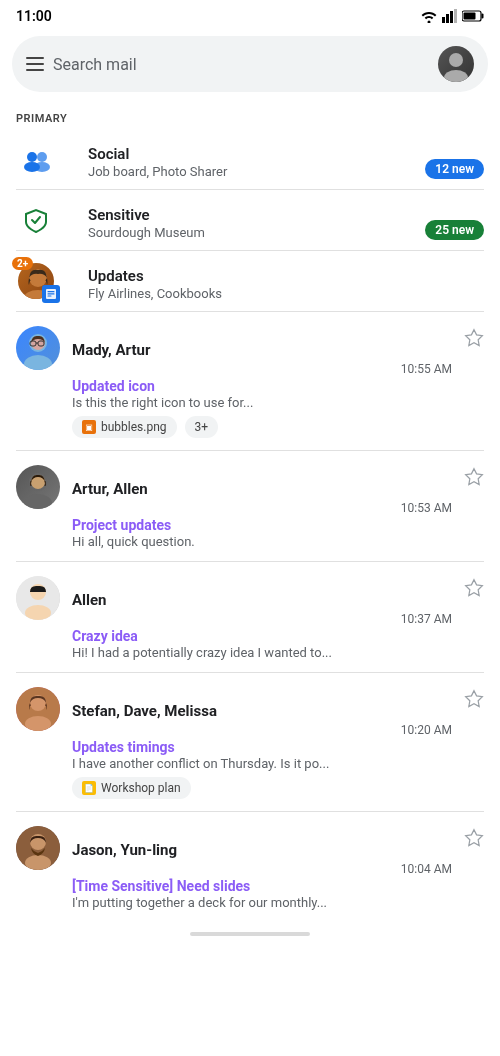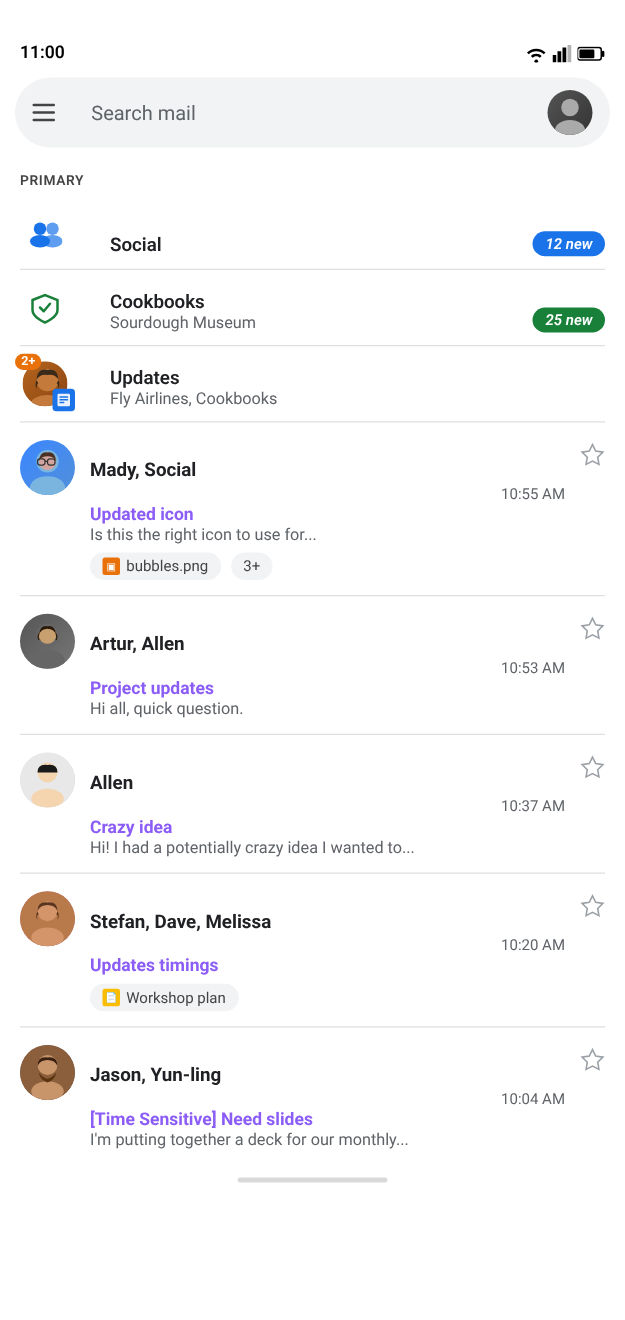--- a/index.html
+++ b/index.html
@@ -9,24 +9,23 @@
       background: #fff;
       width: 500px;
       min-height: 1056px;
       overflow-x: hidden;
     }
 
     
     .status-bar {
       display: flex;
       justify-content: space-between;
-      align-items: flex-end;
+      align-items: center;
       padding: 8px 16px 4px;
       background: #fff;
-      margin-top: 26px;
     }
     .status-time {
       font-size: 14px;
       font-weight: 600;
     }
     .status-icons {
       display: flex;
       align-items: center;
       gap: 4px;
     }
@@ -35,21 +34,21 @@
     .search-bar-wrapper {
       padding: 8px 12px 12px;
       background: #fff;
     }
     .search-bar {
       display: flex;
       align-items: center;
       background: #f1f3f4;
       border-radius: 28px;
       padding: 10px 14px;
-      gap: 29px;
+      gap: 9px;
     }
     .hamburger-icon {
       display: flex;
       flex-direction: column;
       gap: 4px;
       cursor: pointer;
     }
     .hamburger-icon span {
       display: block;
       width: 18px;
@@ -110,21 +109,20 @@
       color: #5f6368;
       margin-top: 1px;
     }
     .badge {
       border-radius: 12px;
       padding: 3px 10px;
       font-size: 12px;
       font-weight: 600;
       color: #fff;
       white-space: nowrap;
-      font-style: italic;
     }
     .badge-blue { background: #1a73e8; }
     .badge-green { background: #188038; }
 
     .updates-badge-wrapper {
       position: relative;
       width: 40px;
       height: 40px;
     }
     .updates-count-bubble {
@@ -351,35 +349,36 @@
   <div class="category-icon">
     <svg width="28" height="28" viewBox="0 0 28 28">
       <circle cx="10" cy="12" r="5" fill="#1a73e8"></circle>
       <circle cx="20" cy="12" r="5" fill="#1a73e8" opacity="0.7"></circle>
       <ellipse cx="10" cy="22" rx="8" ry="5" fill="#1a73e8"></ellipse>
       <ellipse cx="20" cy="22" rx="8" ry="5" fill="#1a73e8" opacity="0.7"></ellipse>
     </svg>
   </div>
   <div class="category-text">
     <div class="category-name">Social</div>
+    <div class="category-sub">Job board, Photo Sharer</div>
   </div>
   <span class="badge badge-blue">12 new</span>
 </div>
 
 <div class="divider"></div>
 
 <div class="category-row">
   <div class="category-icon">
     <svg width="28" height="28" viewBox="0 0 28 28">
       <path d="M4 8 L14 4 L24 8 L24 16 C24 22 14 26 14 26 C14 26 4 22 4 16 Z" fill="none" stroke="#188038" stroke-width="2"></path>
       <path d="M10 14 L13 17 L18 11" fill="none" stroke="#188038" stroke-width="2" stroke-linecap="round" stroke-linejoin="round"></path>
     </svg>
   </div>
   <div class="category-text">
-    <div class="category-name">Cookbooks</div>
+    <div class="category-name">Sensitive</div>
     <div class="category-sub">Sourdough Museum</div>
   </div>
   <span class="badge badge-green">25 new</span>
 </div>
 
 <div class="divider"></div>
 
 <div class="category-row">
   <div class="category-icon">
     <div class="updates-badge-wrapper">
@@ -420,21 +419,21 @@
       <circle cx="22" cy="17" r="7" fill="#d4a5a0"></circle>
       <path d="M15 17 Q16 9 22 10 Q28 9 29 17 Q27 13 22 13 Q17 13 15 17Z" fill="#4a3020"></path>
 
       <rect x="14" y="15" width="6" height="5" rx="2" fill="none" stroke="#333" stroke-width="1"></rect>
       <rect x="22" y="15" width="6" height="5" rx="2" fill="none" stroke="#333" stroke-width="1"></rect>
       <line x1="20" y1="17" x2="22" y2="17" stroke="#333" stroke-width="1"></line>
     </svg>
   </div>
   <div class="email-content">
     <div class="email-header">
-      <span class="email-sender">Mady, Social</span>
+      <span class="email-sender">Mady, Artur</span>
       <span class="email-time">10:55 AM</span>
     </div>
     <div class="email-subject">Updated icon</div>
     <div class="email-preview">Is this the right icon to use for...</div>
     <div class="email-attachments">
       <div class="attachment-chip">
         <div class="file-icon">▣</div>
         <span>bubbles.png</span>
       </div>
       <div class="more-chip">3+</div>
@@ -513,20 +512,21 @@
       <path d="M14 16 Q12 20 14 23 Q13 18 15 19" fill="#5a3520"></path>
       <path d="M30 16 Q32 20 30 23 Q31 18 29 19" fill="#5a3520"></path>
     </svg>
   </div>
   <div class="email-content">
     <div class="email-header">
       <span class="email-sender">Stefan, Dave, Melissa</span>
       <span class="email-time">10:20 AM</span>
     </div>
     <div class="email-subject">Updates timings</div>
+    <div class="email-preview">I have another conflict on Thursday. Is it po...</div>
     <div class="email-attachments">
       <div class="attachment-chip doc-chip">
         <div class="file-icon">📄</div>
         <span>Workshop plan</span>
       </div>
     </div>
   </div>
   <div class="star-icon">
     <svg viewBox="0 0 24 24" fill="none" stroke="#9aa0a6" stroke-width="1.5">
       <polygon points="12,2 15.09,8.26 22,9.27 17,14.14 18.18,21.02 12,17.77 5.82,21.02 7,14.14 2,9.27 8.91,8.26"></polygon>

